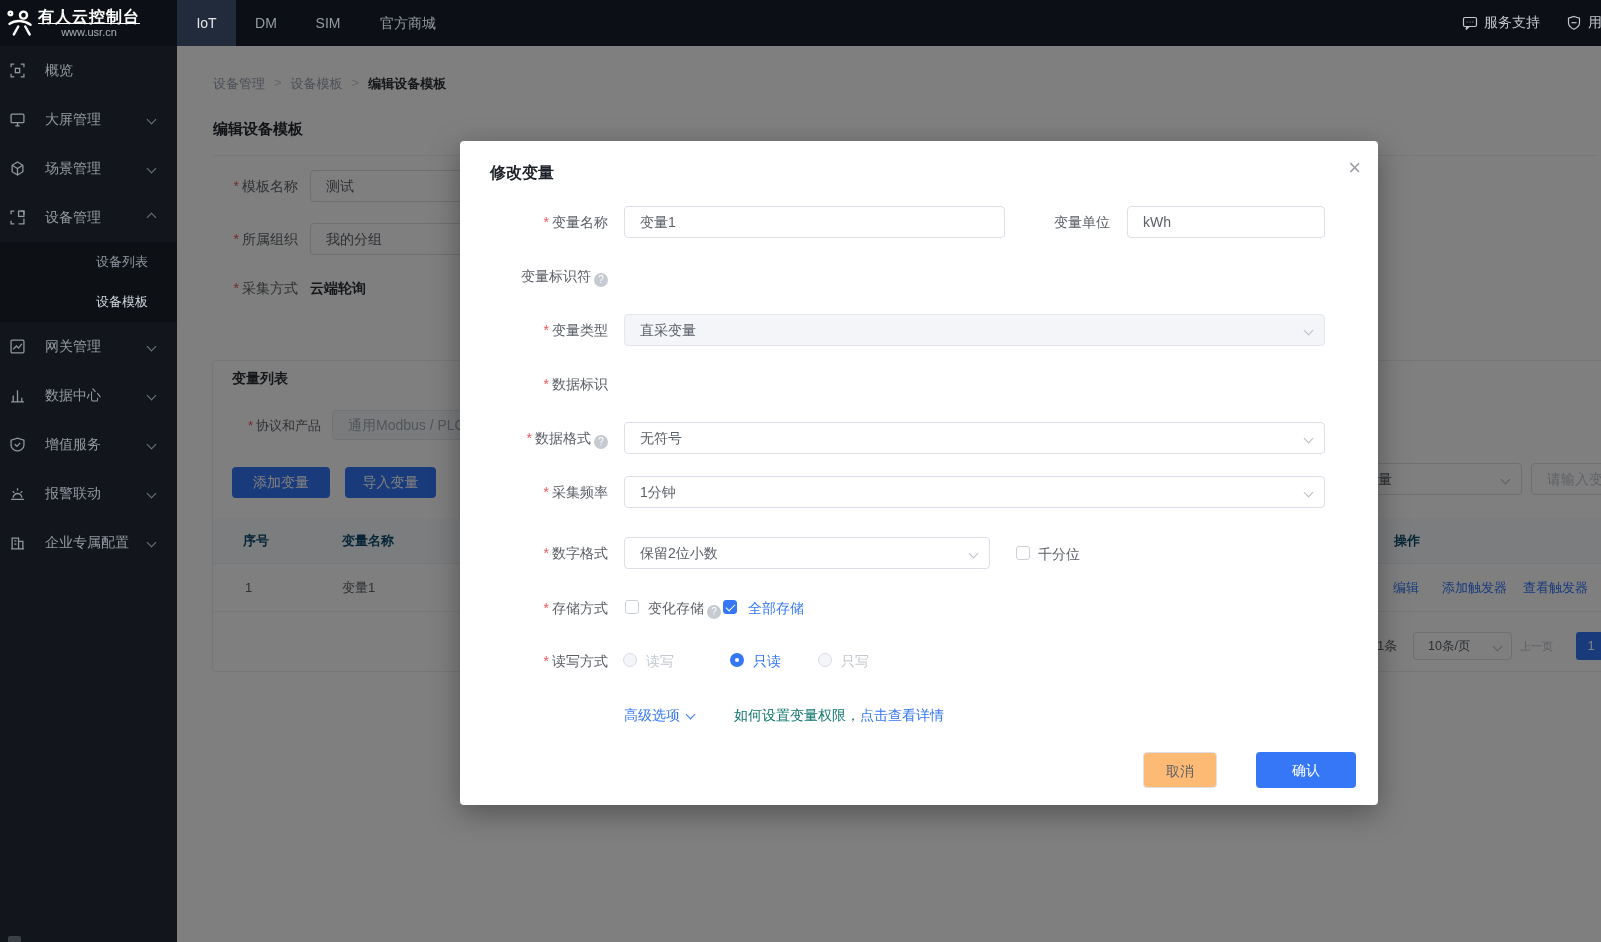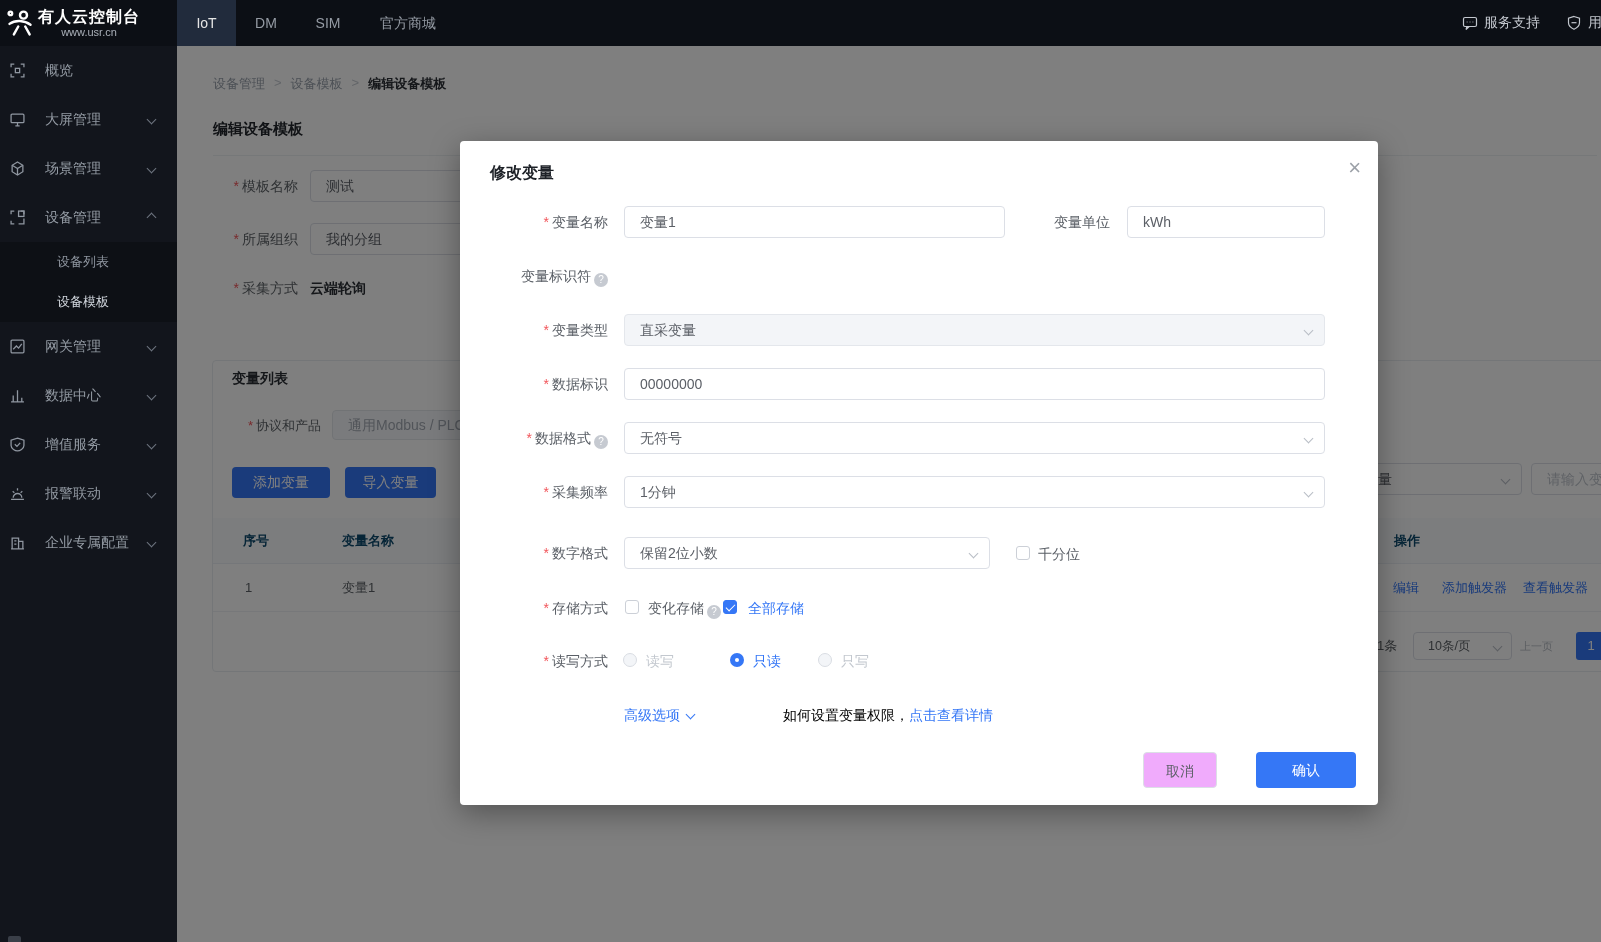--- a/index.html
+++ b/index.html
@@ -5,36 +5,36 @@
   * { box-sizing: border-box; }
   body { margin:0; font-family:"Liberation Sans","DejaVu Sans",sans-serif; background:#222; }
   .screen { position:relative; width:1601px; height:942px; overflow:hidden; background:#fff; }
   .abs { position:absolute; }
 
   
   .topbar { position:absolute; left:0; top:0; width:1601px; height:46px; background:#0c0f15; display:flex; align-items:stretch; }
   .logo-wrap { width:177px; display:flex; align-items:center; padding-left:6px; }
   .logo-icon { width:28px; height:30px; flex:none; }
   .logo-text { margin-left:4px; text-align:center; }
-  .logo-title { color:#fff; font-size:16px; font-weight:bold; letter-spacing:1px; line-height:18px; }
+  .logo-title { color:#fff; font-size:16px; font-weight:bold; letter-spacing:1px; line-height:18px;text-decoration:underline; }
   .logo-sub { color:#aab0b9; font-size:11px; line-height:13px; }
   .nav-tabs { display:flex; }
   .tab { line-height:46px; text-align:center; font-size:14px; color:#959ba4; cursor:pointer; }
   .tab.active { background:#212b3c; color:#e5e5e5; }
   .topbar-right { position:absolute; left:1462px; top:0; height:46px; display:flex; align-items:center; gap:26px; white-space:nowrap; }
   .top-link { display:flex; align-items:center; gap:6px; color:#c3c7ce; font-size:14px; }
   .top-link svg { stroke:#c3c7ce; }
 
   
   .sidebar { position:absolute; left:0; top:46px; width:177px; height:896px; background:#12151c; }
   .side-item { height:49px; display:flex; align-items:center; color:#939aa3; font-size:14px; position:relative; cursor:pointer; }
   .side-item svg { margin-left:10px; flex:none; stroke:#8f96a0; }
   .side-item .lbl { margin-left:20px; }
   .side-item .chev { position:absolute; right:22px; }
-  .submenu { background:#0d1015; }
+  .submenu { background:#0d1015;padding-left:39px; }
   .sub-item { height:40px; line-height:40px; padding-left:57px; font-size:13px; color:#8f96a0; cursor:pointer; }
   .sub-item.active { color:#d3d8df; }
   .chev { display:inline-block; width:7px; height:7px; border-right:1.4px solid #6e7580; border-bottom:1.4px solid #6e7580; transform:rotate(45deg); }
   .chev.up { transform:rotate(225deg); }
   .side-foot-box { position:absolute; left:8px; top:890px; width:13px; height:12px; background:#3a3f48; border-radius:2px; }
   .side-foot-txt { position:absolute; left:62px; top:891px; color:#4585f2; font-size:12px; }
 
   
   .content { position:absolute; left:177px; top:46px; width:1424px; height:896px; background:#fff; }
   .crumb { position:absolute; left:36px; top:29px; display:flex; gap:9px; font-size:13px; color:#98a0ab; }
@@ -47,21 +47,21 @@
   .req { color:#f2555a; margin-right:3px; }
   .ipt { position:absolute; height:32px; border:1px solid #dcdfe6; border-radius:4px; background:#fff; font-size:14px; color:#5b5f66; line-height:30px; padding:0 15px; white-space:nowrap; overflow:hidden; }
   .ipt.disabled { background:#f5f7fa; border-color:#e3e6eb; color:#a3a9b3; }
   .sel-chev { position:absolute; right:12px; top:12px; width:7px; height:7px; border-right:1.4px solid #b8bdc5; border-bottom:1.4px solid #b8bdc5; transform:rotate(45deg); }
   .boldval { position:absolute; font-size:14px; font-weight:bold; color:#2b2f35; line-height:32px; }
 
   .card { position:absolute; left:35px; top:314px; width:1395px; height:312px; border:1px solid #e9edf1; border-radius:4px; background:#fff; }
   .card-title { position:absolute; left:55px; top:324px; font-size:14px; font-weight:bold; color:#2b2f35; }
   .btn { border:none; border-radius:4px; font-size:14px; text-align:center; cursor:pointer; font-family:inherit; }
   .btn-primary { background:#3577f6; color:#fff; }
-  .btn-plain { background:#f0abfc; border:1px solid #dcdfe6; color:#5b5f66; }
+  .btn-plain { background:#fdba74; border:1px solid #dcdfe6; color:#5b5f66; }
 
   .thead { position:absolute; left:36px; top:472px; width:1392px; height:46px; background:#f9fafc; border-bottom:1px solid #ebeef4; }
   .th { position:absolute; font-size:13px; font-weight:bold; color:#0c4a6e; line-height:46px; }
   .trow { position:absolute; left:36px; top:518px; width:1392px; height:48px; border-bottom:1px solid #eef0f4; }
   .td { position:absolute; font-size:13px; color:#5c6166; line-height:48px; }
   .tlink { position:absolute; font-size:13px; color:#3577f6; line-height:48px; cursor:pointer; }
   .pg-txt { position:absolute; font-size:13px; color:#5c6166; line-height:28px; }
   .pg-prev { position:absolute; font-size:11px; color:#b7bcc4; line-height:28px; }
   .pg-size { position:absolute; width:99px; height:28px; border:1px solid #dcdfe6; border-radius:4px; font-size:12.5px; color:#5c6166; line-height:26px; padding-left:14px; background:#fff; }
   .pg-page { position:absolute; width:30px; height:28px; background:#3577f6; color:#fff; border-radius:3px; font-size:13px; line-height:28px; text-align:center; }
@@ -268,21 +268,20 @@
       <div class="ipt" style="left:164px;top:65px;width:381px">变量1</div>
       <div class="m-label" style="left:502px;top:65px">变量单位</div>
       <div class="ipt" style="left:667px;top:65px;width:198px">kWh</div>
 
       <div class="m-label" style="top:119px"><span>变量标识符</span><span class="help">?</span></div>
 
       <div class="m-label" style="top:173px"><span class="req">*</span><span>变量类型</span></div>
       <div class="ipt" style="left:164px;top:173px;width:701px;background:#f3f5f8;border-color:#e4e7ec"><span>直采变量</span><span class="sel-chev"></span></div>
 
       <div class="m-label" style="top:227px"><span class="req">*</span><span>数据标识</span></div>
-      <div class="ipt" style="left:164px;top:227px;width:701px">00000000</div>
 
       <div class="m-label" style="top:281px"><span class="req">*</span><span>数据格式</span><span class="help">?</span></div>
       <div class="ipt" style="left:164px;top:281px;width:701px"><span>无符号</span><span class="sel-chev"></span></div>
 
       <div class="m-label" style="top:335px"><span class="req">*</span><span>采集频率</span></div>
       <div class="ipt" style="left:164px;top:335px;width:701px"><span>1分钟</span><span class="sel-chev"></span></div>
 
       <div class="m-label" style="top:396px"><span class="req">*</span><span>数字格式</span></div>
       <div class="ipt" style="left:164px;top:396px;width:366px"><span>保留2位小数</span><span class="sel-chev"></span></div>
       <div class="cb" style="left:556px;top:405px"></div>
@@ -300,21 +299,21 @@
       <div class="rd sel" style="left:270px;top:512px"></div>
       <div class="opt-lbl acc" style="left:293px;top:512px">只读</div>
       <div class="rd dis" style="left:358px;top:512px"></div>
       <div class="opt-lbl dim" style="left:381px;top:512px">只写</div>
 
       <div class="adv-row">
         <span class="adv-link">
             <span>高级选项</span>
             <span class="chev"></span>
           </span>
-        <span style="margin-left:89px;color:#000000">如何设置变量权限，</span>
+        <span style="margin-left:40px;color:#0f766e">如何设置变量权限，</span>
         <span class="acc" style="cursor:pointer">点击查看详情</span>
       </div>
 
       <button class="btn btn-plain m-btn" style="left:683px;width:74px">取消</button>
       <button class="btn btn-primary m-btn" style="left:796px;width:100px">确认</button>
     </div>
   </main>
 </div>
 
 </body></html>

